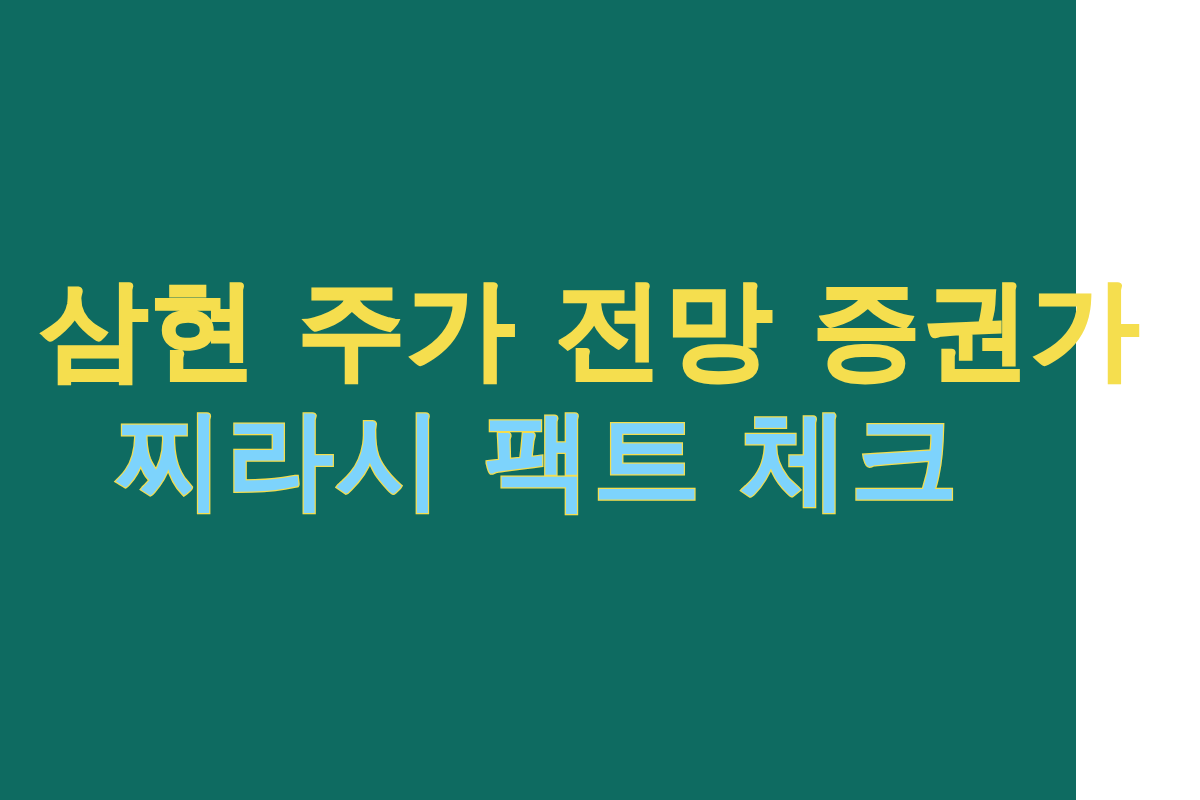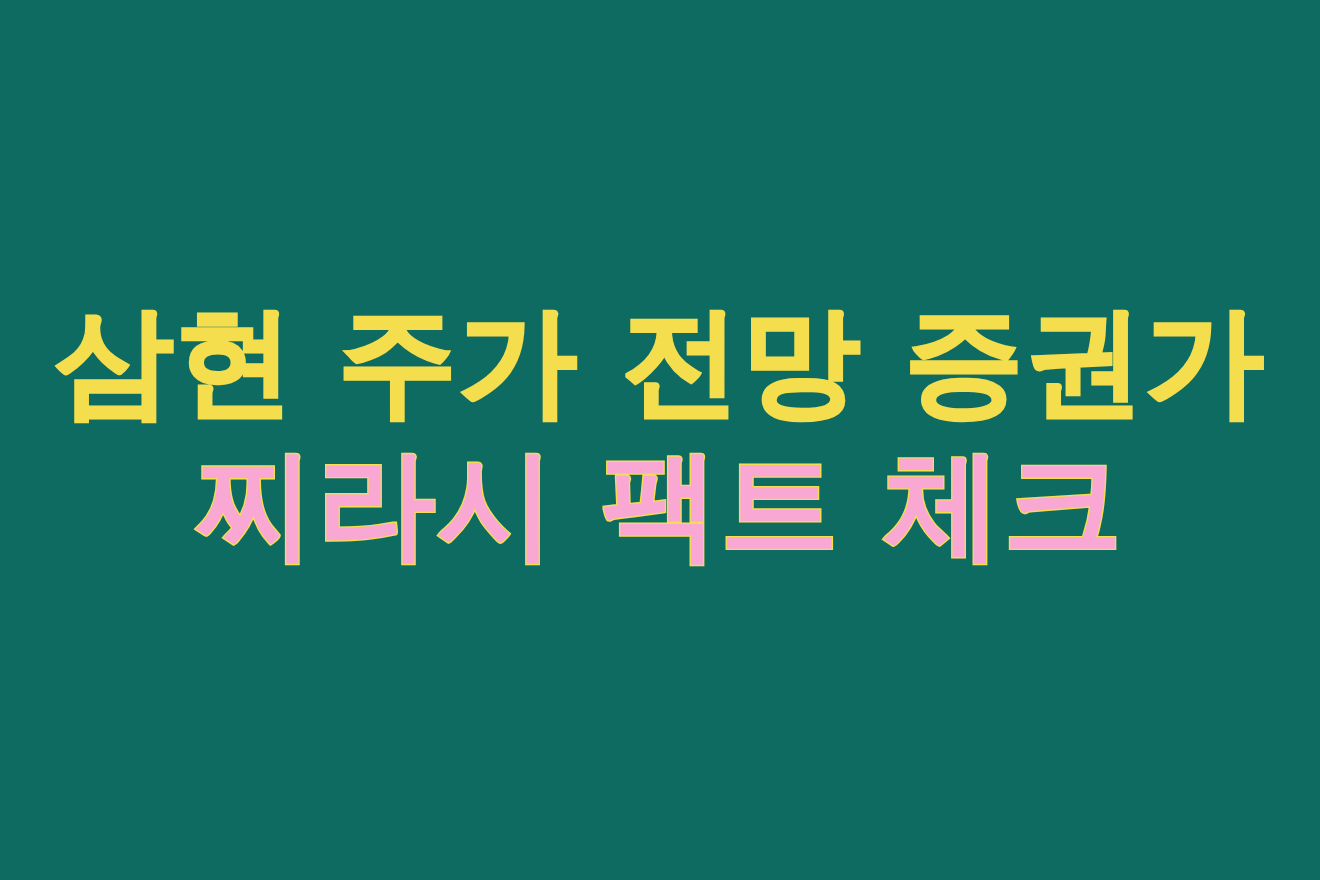--- a/index.html
+++ b/index.html
@@ -11,21 +11,21 @@
     overflow: hidden;
   }
 
   body {
     font-family: "DejaVu Sans", "Liberation Sans", sans-serif;
   }
 
   
   #thumbnail-canvas {
     position: relative;
-    width: 1200px;
+    width: 1076px;
     height: 800px;
     background: #0E6B61;
     display: flex;
     align-items: center;
     justify-content: center;
     box-sizing: border-box;
   }
 
   
   #headline-block {
@@ -65,17 +65,17 @@
 </style>
 </head>
 <body>
 
 <div id="thumbnail-canvas" style="background: rgb(14, 107, 97);">
 
   <div id="headline-block">
 
     <span class="headline-line" id="headline-line-1" style="color: rgb(245, 222, 78); -webkit-text-stroke: 2.5px rgb(245, 222, 78);">삼현 주가 전망 증권가</span>
 
-    <span class="headline-line" id="headline-line-2" style="color: #f9a8d4; -webkit-text-stroke: 2.5px rgb(245, 222, 78);">찌라시 팩트 체크</span>
+    <span class="headline-line" id="headline-line-2" style="color: #7dd3fc; -webkit-text-stroke: 2.5px rgb(245, 222, 78);">찌라시 팩트 체크</span>
 
   </div>
 
 </div>
 
 </body></html>

